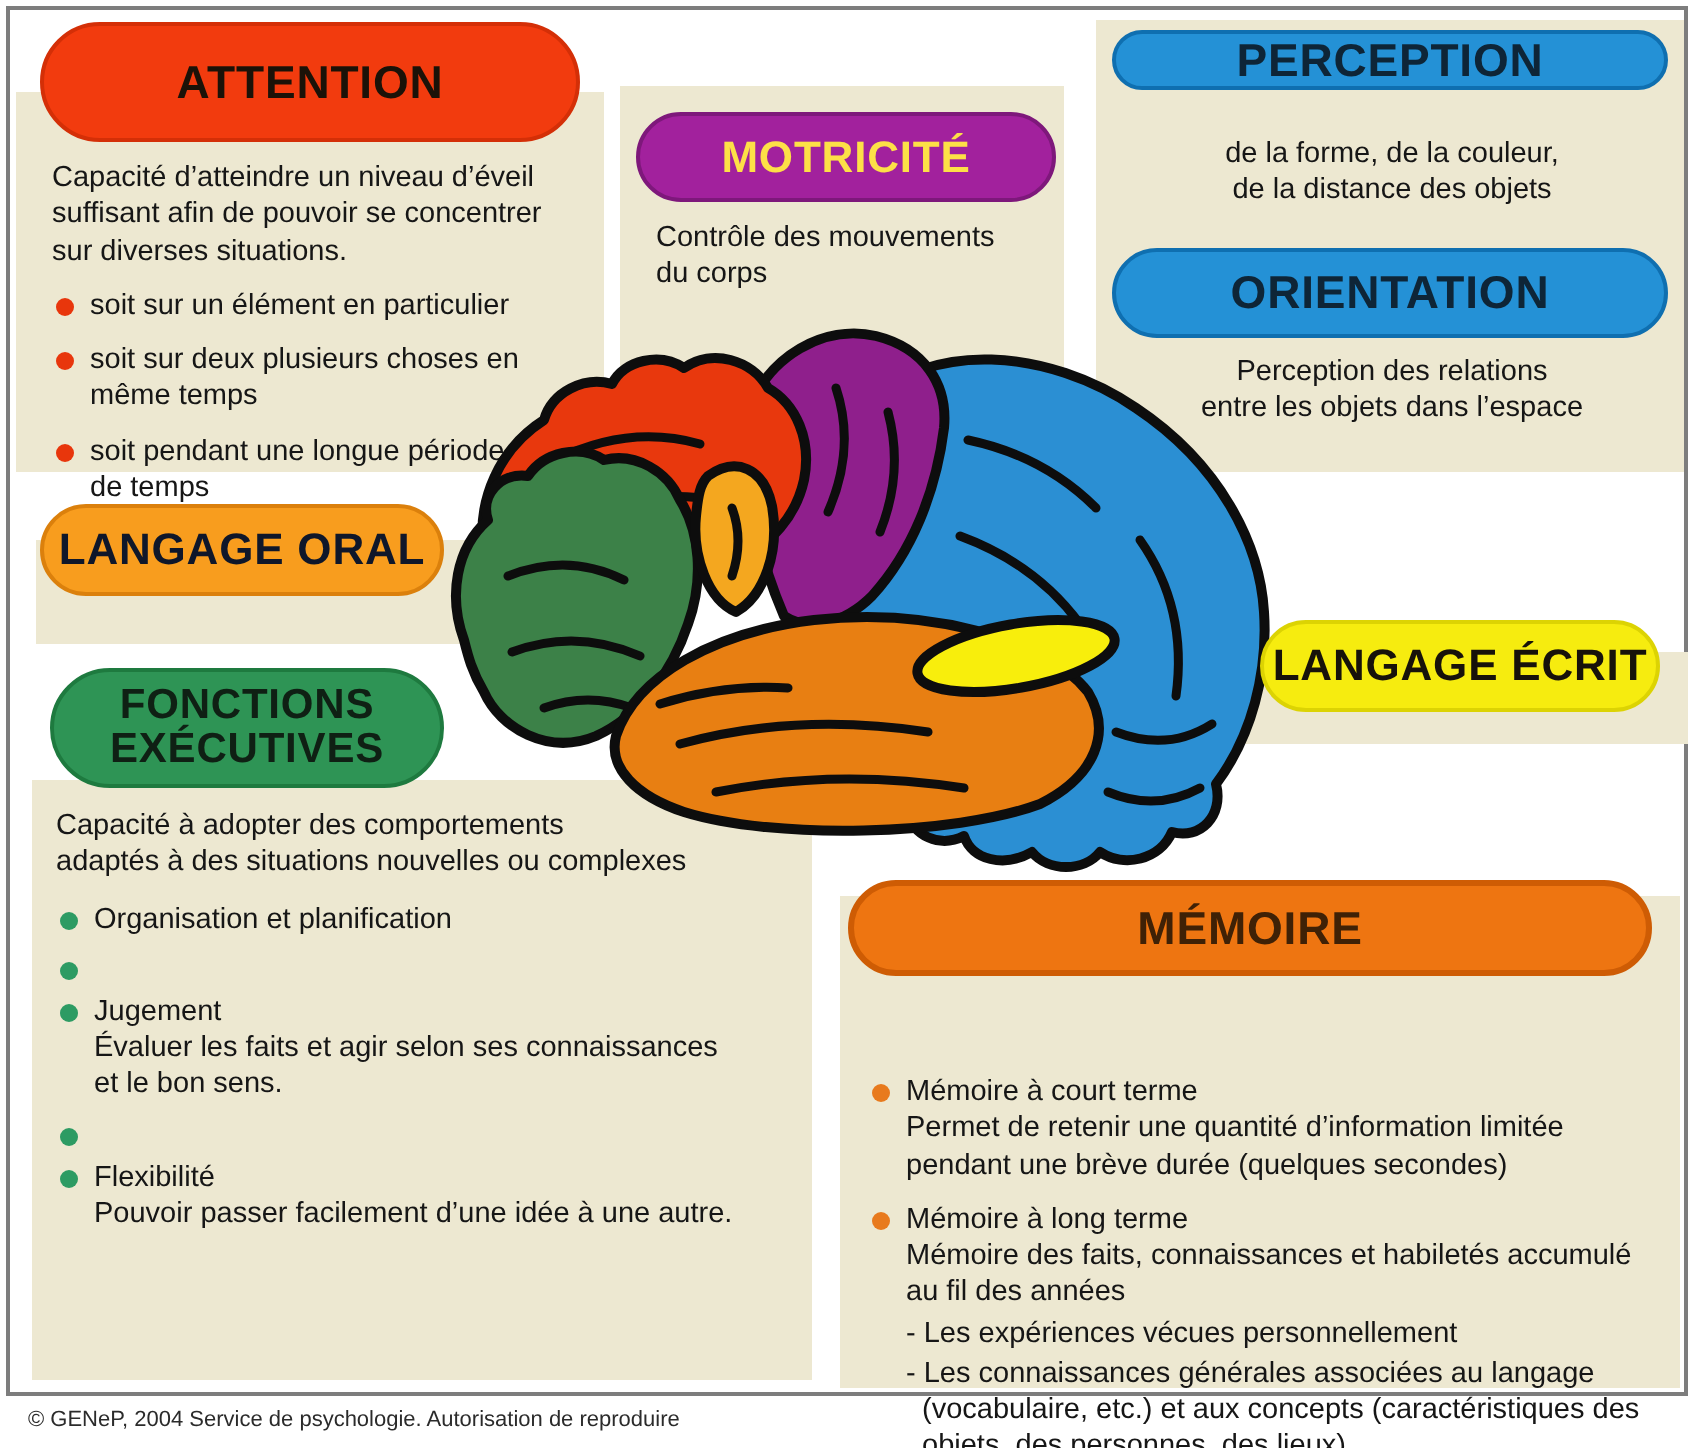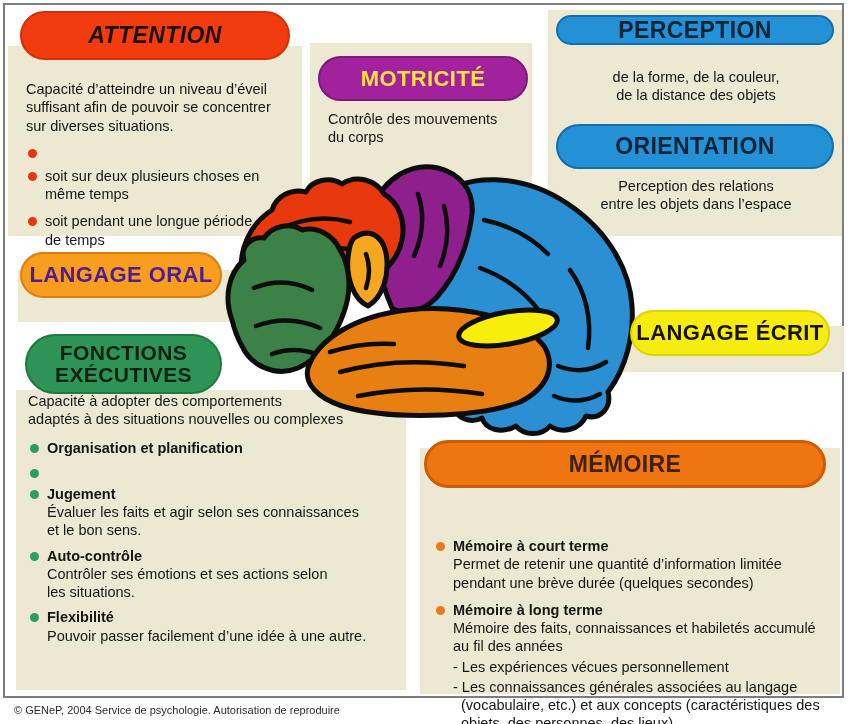--- a/index.html
+++ b/index.html
@@ -20,36 +20,36 @@
     letter-spacing:.4px;box-sizing:border-box;
   }
   .body-text{position:absolute;z-index:2;font-size:14.5px;line-height:1.26;color:#161616;}
   .pre{white-space:pre-line;}
   .center{text-align:center;}
   .bullet{display:flex;margin-top:9px;}
   .dot{flex:0 0 auto;width:9px;height:9px;border-radius:50%;margin:5px 8px 0 2px;}
   .dot-red{background:var(--c-dot-red);}
   .dot-green{background:var(--c-dot-green);}
   .dot-orange{background:var(--c-dot-orange);}
-  .b-title{font-weight:bold;}
+  .b-title{font-weight:normal;}
   .b-desc{white-space:pre-line;}
   .b-desc:empty{display:none;}
   .b-sub{white-space:pre-line;padding-left:8px;text-indent:-8px;margin-top:2px;}
 
   
-  #pill-attention{left:20px;top:11px;width:270px;height:49px;font-size:23px;
-    background:var(--c-attention);border:2px solid var(--c-attention-border);color:#1b1208;font-style:italic;}
+  #pill-attention{left:20px;top:11px;width:270px;height:60px;font-size:23px;
+    background:var(--c-attention);border:2px solid var(--c-attention-border);color:#1b1208;}
   #pill-motricite{left:318px;top:56px;width:210px;height:45px;font-size:22px;
     background:var(--c-motricite);border:2px solid var(--c-motricite-border);color:#fde047;}
   #pill-perception{left:556px;top:15px;width:278px;height:30px;font-size:23px;
     background:var(--c-percep);border:2px solid var(--c-percep-border);color:#0e2537;}
   #pill-orientation{left:556px;top:124px;width:278px;height:45px;font-size:23px;
     background:var(--c-percep);border:2px solid var(--c-percep-border);color:#0e2537;}
   #pill-oral{left:20px;top:252px;width:202px;height:46px;font-size:22px;
-    background:var(--c-oral);border:2px solid var(--c-oral-border);color:#4c1d95;}
+    background:var(--c-oral);border:2px solid var(--c-oral-border);color:#0f172a;}
   #pill-exec{left:25px;top:334px;width:197px;height:60px;font-size:21px;line-height:1.04;
     flex-direction:column;border-radius:30px;
     background:var(--c-exec);border:2px solid var(--c-exec-border);color:#0f2014;}
   #pill-ecrit{left:630px;top:310px;width:200px;height:46px;font-size:22px;
     background:var(--c-ecrit);border:2px solid var(--c-ecrit-border);color:#17120a;}
   #pill-memoire{left:424px;top:440px;width:402px;height:48px;font-size:23px;
     background:var(--c-memoire);border:3px solid var(--c-memoire-border);color:#3f2106;}
 
   
   #p-attention{left:8px;top:46px;width:294px;height:190px;}
@@ -58,21 +58,21 @@
   #strip-oral{left:18px;top:270px;width:216px;height:52px;}
   #p-exec{left:16px;top:390px;width:390px;height:300px;}
   #strip-ecrit{left:622px;top:326px;width:222px;height:46px;}
   #p-memoire{left:420px;top:448px;width:420px;height:246px;}
 
   
   #attention-body{left:26px;top:80px;width:268px;}
   #motricite-body{left:328px;top:110px;width:200px;}
   #perception-body{left:590px;top:68px;width:212px;}
   #orientation-body{left:588px;top:177px;width:216px;}
-  #exec-body{left:28px;top:392px;width:374px;}
+  #exec-body{left:28px;top:404px;width:374px;}
   #exec-body .bullet{margin-top:7px;}
   #exec-intro{margin-bottom:10px;}
   #memoire-body{left:434px;top:528px;width:396px;}
   #footer{position:absolute;left:14px;top:704px;font-size:11px;color:#2b2b2b;z-index:2;}
 
   
   #brain{position:absolute;left:222px;top:158px;width:430px;height:285px;z-index:3;}
   .lobe{stroke:var(--c-brain-outline);stroke-width:5;stroke-linejoin:round;}
   .sulcus{fill:none;stroke:var(--c-brain-outline);stroke-width:4.5;stroke-linecap:round;}
   .br-blue{fill:var(--c-brain-blue);}
@@ -107,20 +107,21 @@
 </div>
 <div class="pill" id="pill-ecrit">LANGAGE ÉCRIT</div>
 <div class="pill" id="pill-memoire">MÉMOIRE</div>
 
 <div class="body-text" id="attention-body">
   <div class="pre">Capacité d’atteindre un niveau d’éveil
 suffisant afin de pouvoir se concentrer
 sur diverses situations.</div>
   <div class="bullet">
     <span class="dot dot-red"></span>
+    <span class="pre">soit sur un élément en particulier</span>
   </div>
   <div class="bullet">
     <span class="dot dot-red"></span>
     <span class="pre">soit sur deux plusieurs choses en
 même temps</span>
   </div>
   <div class="bullet">
     <span class="dot dot-red"></span>
     <span class="pre">soit pendant une longue période
 de temps</span>
@@ -151,25 +152,20 @@
   <div class="bullet">
     <span class="dot dot-green"></span>
     <div>
       <div class="b-title">Jugement</div>
       <div class="b-desc">Évaluer les faits et agir selon ses connaissances
 et le bon sens.</div>
     </div>
   </div>
   <div class="bullet">
     <span class="dot dot-green"></span>
-    <div>
-      <div class="b-title">Auto-contrôle</div>
-      <div class="b-desc">Contrôler ses émotions et ses actions selon
-les situations.</div>
-    </div>
   </div>
   <div class="bullet">
     <span class="dot dot-green"></span>
     <div>
       <div class="b-title">Flexibilité</div>
       <div class="b-desc">Pouvoir passer facilement d’une idée à une autre.</div>
     </div>
   </div>
 </div>
 

